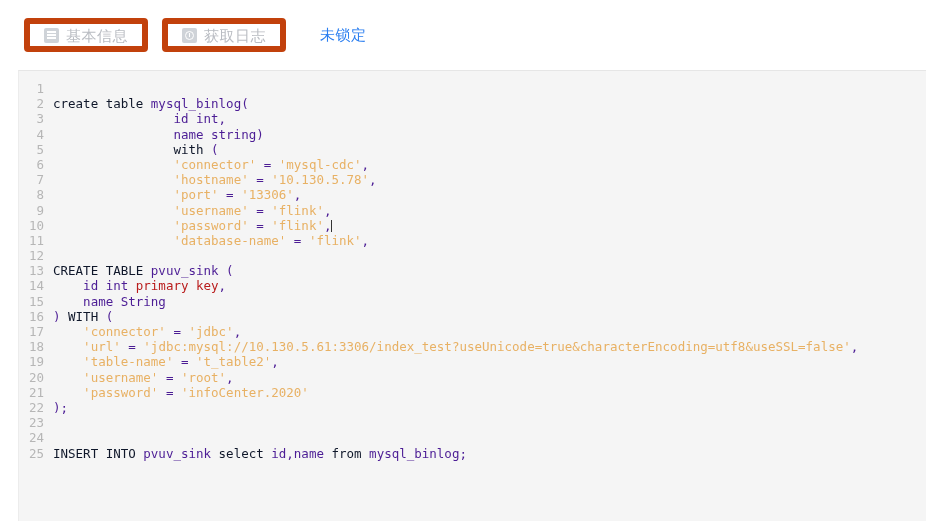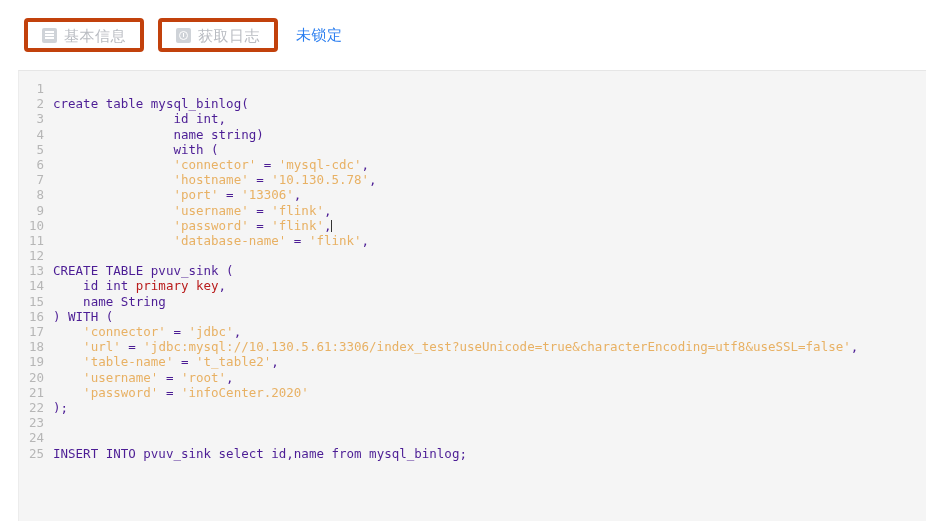--- a/index.html
+++ b/index.html
@@ -24,21 +24,21 @@
     box-sizing: border-box;
     background: #ffffff;
   }
   .tb-btn {
     display: inline-flex;
     align-items: center;
     gap: 7px;
     height: 34px;
     padding: 0 14px;
     margin-right: 14px;
-    border: 4px solid #c2410c;
+    border: 6px solid #c2410c;
     border-radius: 4px;
     background: #ffffff;
     font-size: 15px;
     line-height: 1;
     color: #b9bcc2;
     cursor: pointer;
     white-space: nowrap;
     box-sizing: border-box;
   }
   .tb-btn.active {
@@ -108,21 +108,21 @@
     position: absolute;
     left: 6.5px; top: 5px;
     width: 1.5px; height: 4px;
     background: #ffffff;
   }
 
   .lock-link {
     font-size: 15px;
     color: #2a7ef0;
     cursor: pointer;
-    margin-left: 4px;
+    margin-left: 20px;
     letter-spacing: 0.5px;
     white-space: nowrap;
   }
 
   
   .editor {
     position: absolute;
     left: 18px;
     top: 70px;
     right: 0;
@@ -159,21 +159,21 @@
   }
   .ln-code {
     flex: 1 1 auto;
     color: #2b2b2b;
     font-family: "DejaVu Sans Mono", "Liberation Mono", monospace;
     font-size: 12.5px;
     line-height: 15.2px;
     white-space: pre;
     position: relative;
   }
-  .kw   { color: #4c1d95; }
+  .kw   { color: #0f172a; }
   .kw2  { color: #b91c1c; }
   .str  { color: #e8b164; }
   .pln  { color: #4c1d95; }
   .caret {
     display: inline-block;
     width: 1px;
     height: 12px;
     background: #333333;
     vertical-align: -2px;
     margin-left: 0px;

